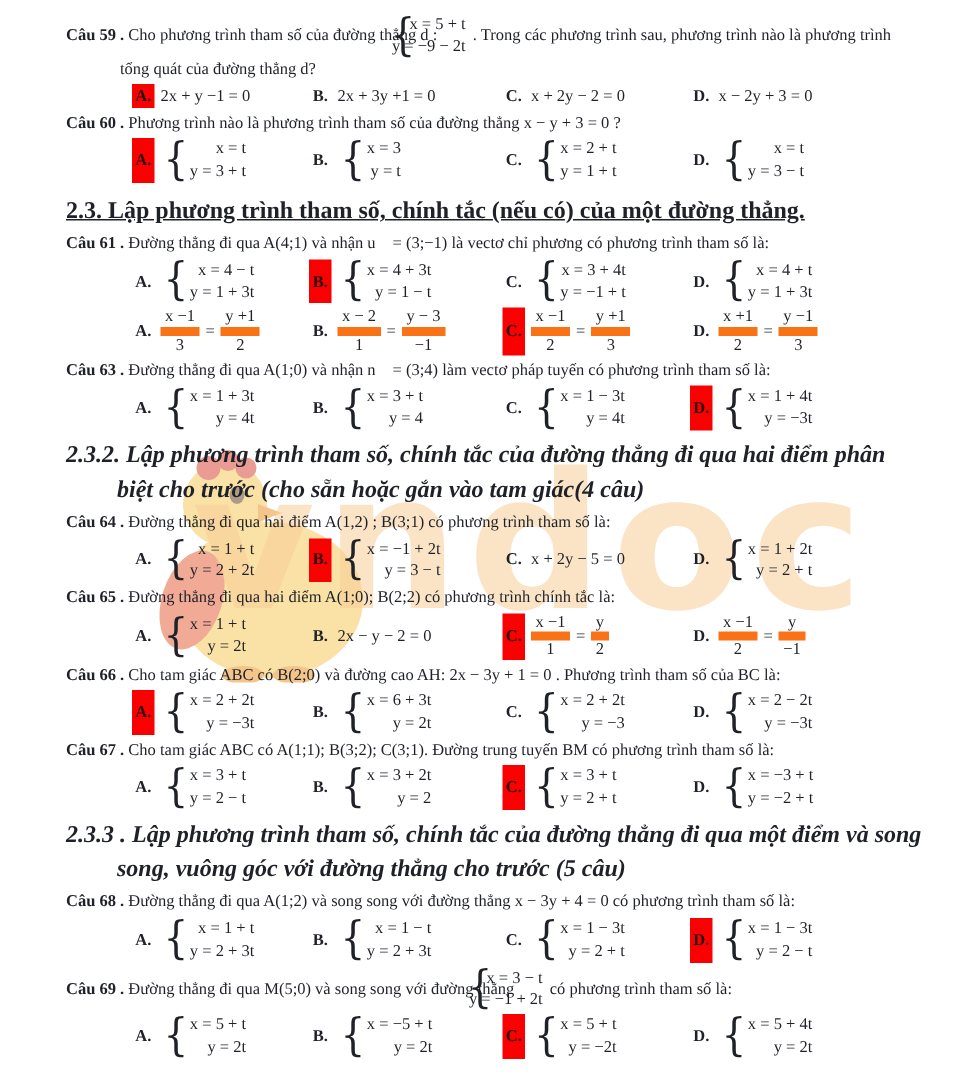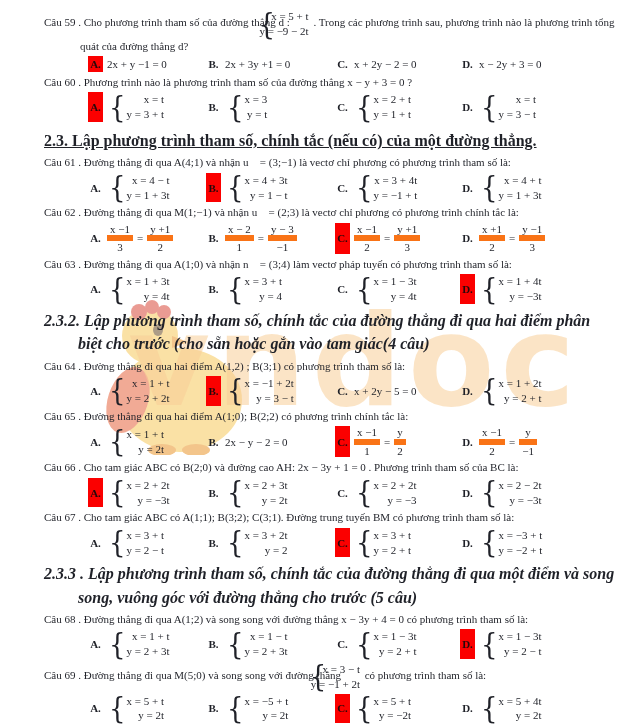--- a/index.html
+++ b/index.html
@@ -23,21 +23,21 @@
   }
   #mascot{position:absolute;top:300px;left:92px;opacity:0.5;}
   
   #doc{position:relative;z-index:1;padding:6px 24px 0 44px;font-size:11px;}
   .question{margin-bottom:2px;}
   .q-text{
     line-height:1.4;
     padding-left:36px;text-indent:-36px;
     margin:3px 0 1px 0;
   }
-  .q-label{font-weight:normal;}
+  .q-label{font-weight:bold;}
   .heading{font-weight:bold;font-size:16px;margin:5px 0 3px 0;line-height:1.45;}
   .heading.underline{text-decoration:underline;margin-top:7px;}
   .heading.italic{font-style:italic;padding-left:34px;text-indent:-34px;}
   .options{
     display:grid;
     grid-template-columns:118px 129px 125px 1fr;
     padding-left:44px;
     margin:2px 0 3px 0;
     align-items:center;
   }
@@ -199,21 +199,20 @@
             <span class="brace">{</span>
             <span class="lines">
               <span class="sys-line">x = 4 + t</span>
               <span class="sys-line">y = 1 + 3t</span>
             </span>
           </span>
         </span>
       </div>
     </div>
     <div class="question">
-      <div class="q-text"><span class="q-label">Câu 62 . </span><span class="q-statement">Đường thẳng đi qua M(1;−1) và nhận u⃗ = (2;3) là vectơ chỉ phương có phương trình chính tắc là:</span> </div>
       <div class="options">
         <span class="option">
           <span class="letter">A.</span>
           <span class="frac-eq">
             <span class="frac">
               <span class="num">x −1</span>
               <span class="den">3</span>
             </span>
             <span class="eq-sign">=</span>
             <span class="frac">
@@ -409,21 +408,21 @@
               <span class="sys-line">x = 2 + 2t</span>
               <span class="sys-line">y = −3t</span>
             </span>
           </span>
         </span>
         <span class="option">
           <span class="letter">B.</span>
           <span class="system">
             <span class="brace">{</span>
             <span class="lines">
-              <span class="sys-line">x = 2 + 3t</span>
+              <span class="sys-line">x = 6 + 3t</span>
               <span class="sys-line">y = 2t</span>
             </span>
           </span>
         </span>
         <span class="option">
           <span class="letter">C.</span>
           <span class="system">
             <span class="brace">{</span>
             <span class="lines">
               <span class="sys-line">x = 2 + 2t</span>

